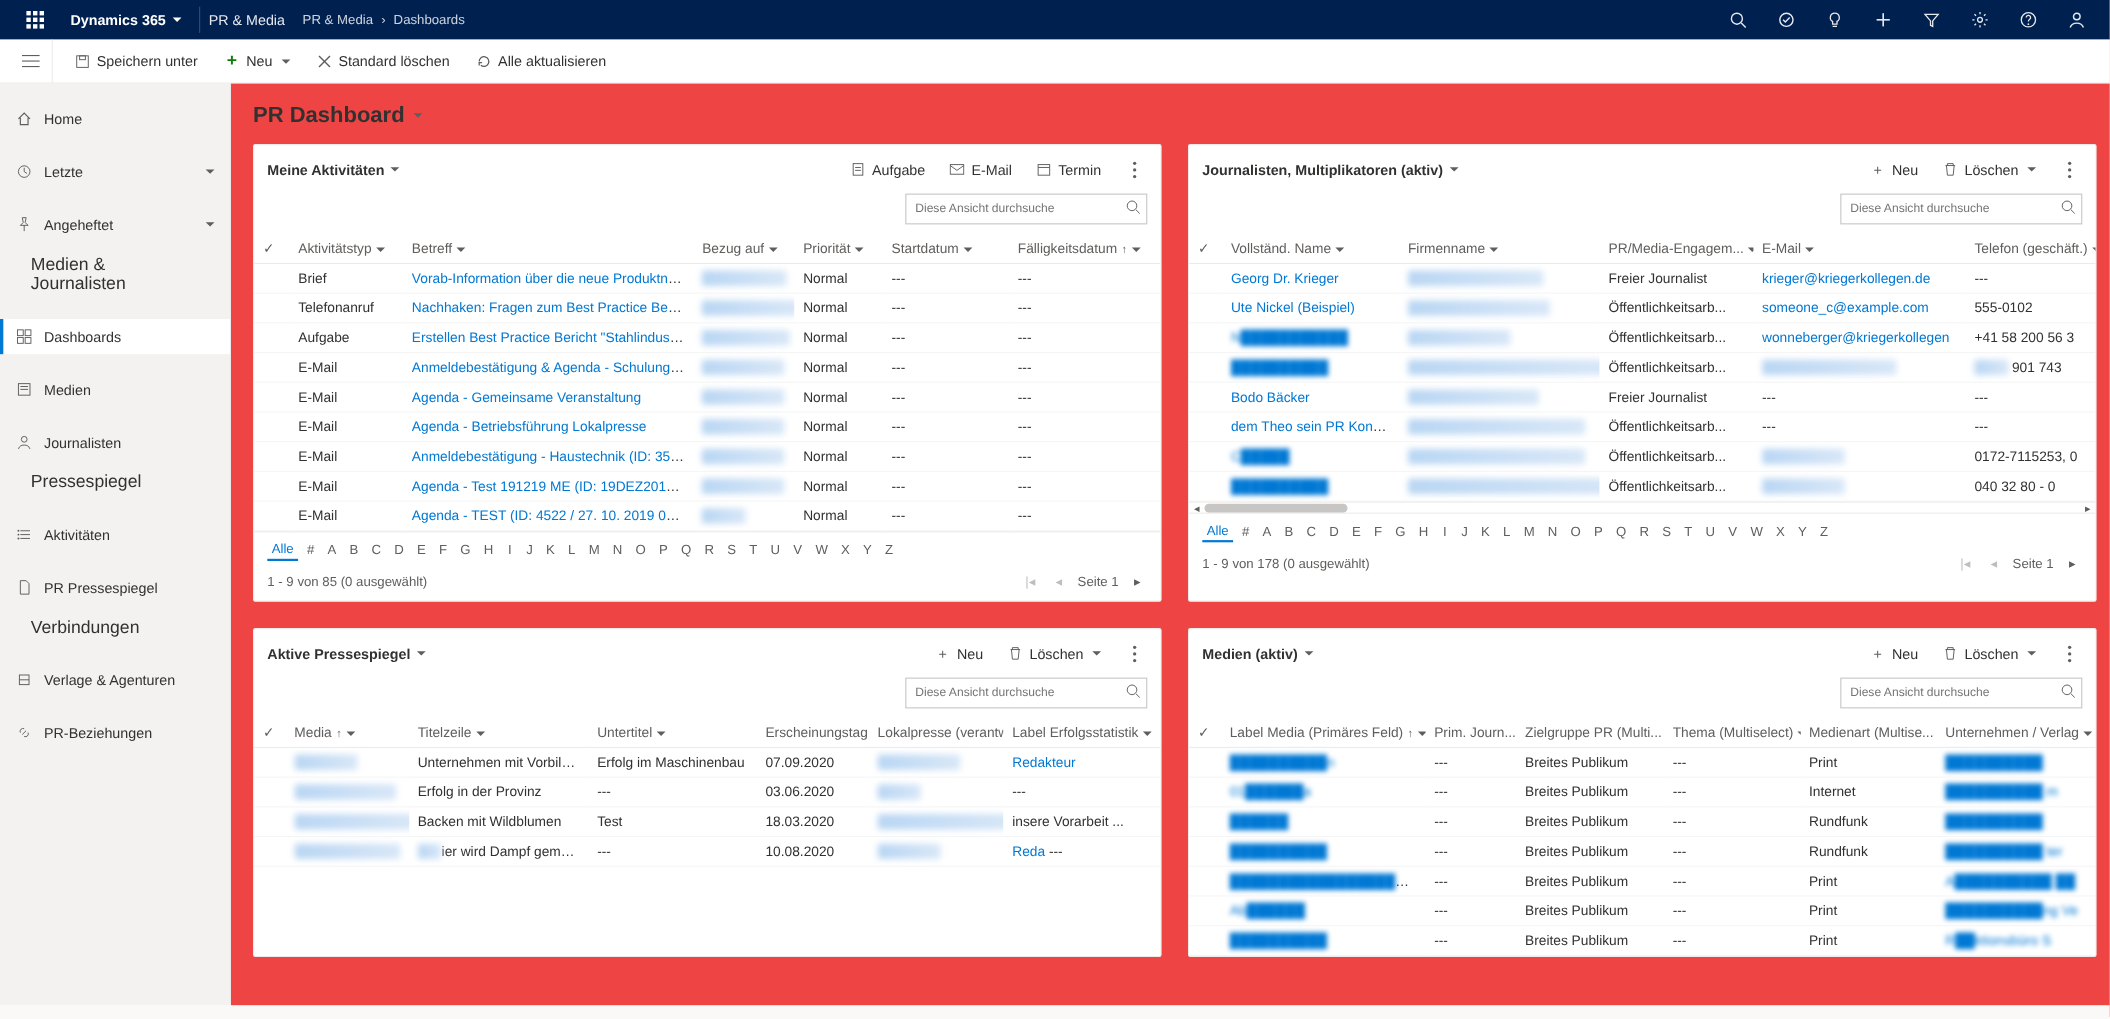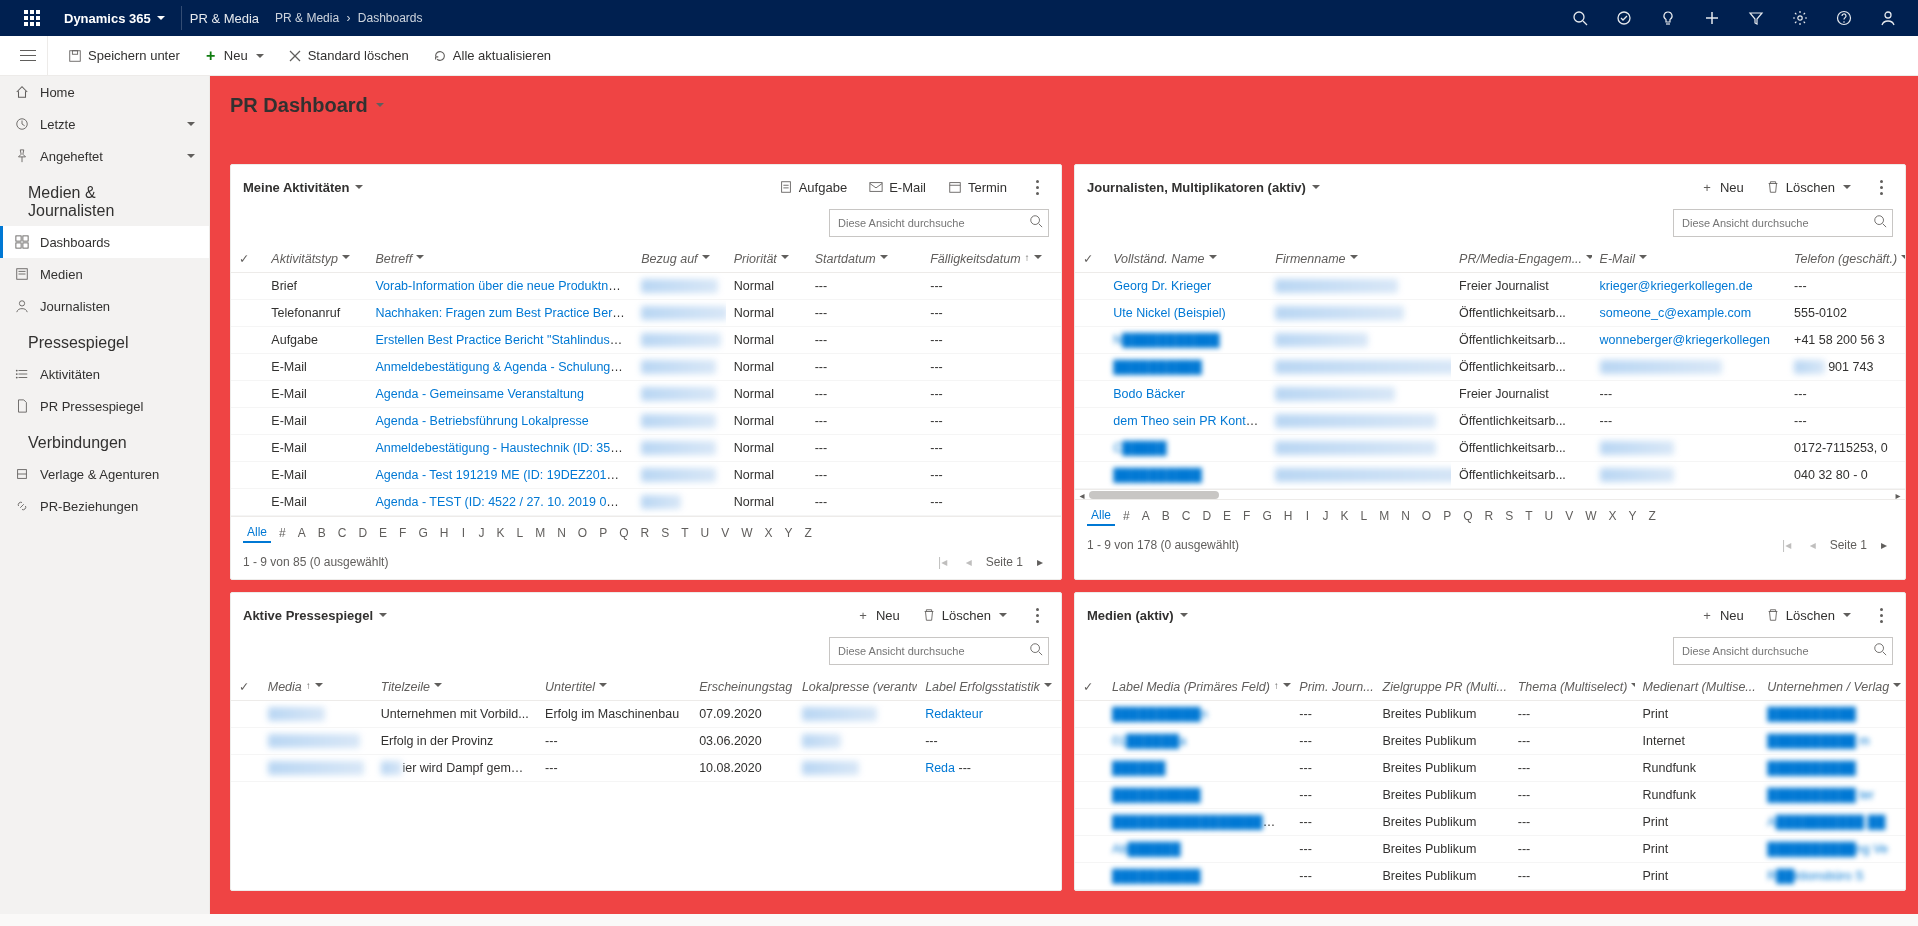--- a/index.html
+++ b/index.html
@@ -30,33 +30,33 @@
 .cmdbtn { display:flex; align-items:center; gap:6px; padding:0 12px; height:40px; cursor:pointer; color:#323130; }
 .cmdicon { width:14px; height:14px; display:inline-flex; align-items:center; justify-content:center; }
 .cmdicon.plus { color:#107c10; font-weight:bold; font-size:16px; }
 .chev-sm { border:4px solid transparent; border-top-color:#605e5c; margin-top:4px; margin-left:2px; }
 
 
 .shell { display:flex; height:calc(100vh - 88px); }
 
 
 .sidebar { width:210px; background:#f3f2f1; border-right:1px solid #edebe9; overflow-y:auto; font-size:13px; }
-.navitem { display:flex; align-items:center; gap:10px; padding:8px 14px; cursor:pointer; color:#323130; position:relative; }
+.navitem { display:flex; align-items:center; gap:10px; padding:8px 14px; cursor:pointer; color:#323130; position:relative;margin-top:16px; }
 .navitem.active { background:#fff; }
 .navitem.active::before { content:""; position:absolute; left:0; top:0; bottom:0; width:3px; background:#0078d4; }
 .navitem .chev-r { margin-left:auto; }
 .navgroup-title { padding:12px 28px 6px; font-weight:400; color:#323130; font-size:16px; }
 .nav-icon { width:16px; height:16px; display:inline-flex; align-items:center; justify-content:center; color:#605e5c; }
 
 
 .main { flex:1; overflow:auto; padding:8px 12px 24px 20px; background:#ef4444; }
 .page-title-row { display:flex; align-items:center; gap:8px; padding:10px 0 14px 0; }
 .page-title { font-size:20px; font-weight:600; }
 
-.dash-grid { display:grid; grid-template-columns:1fr 1fr; gap:12px;margin-top:33px; }
+.dash-grid { display:grid; grid-template-columns:1fr 1fr; gap:24px; }
 
 
 .card { background:#fff; border:1px solid #edebe9; border-radius:2px; display:flex; flex-direction:column; min-height:0; }
 .card-header { display:flex; align-items:center; padding:10px 12px 6px 12px; gap:6px; }
 .card-title { font-weight:600; font-size:13px; }
 .card-header .spacer { flex:1; }
 .hdrbtn { display:flex; align-items:center; gap:6px; padding:4px 8px; cursor:pointer; color:#323130; border-radius:2px; }
 .hdrbtn .ic { width:14px; height:14px; display:inline-flex; align-items:center; justify-content:center; color:#605e5c; }
 .kebab { width:24px; height:24px; display:flex; align-items:center; justify-content:center; cursor:pointer; margin-left:4px; }
 .kebab span, .kebab span::before, .kebab span::after { content:""; width:3px; height:3px; background:#605e5c; border-radius:50%; display:block; position:relative; }
@@ -65,21 +65,21 @@
 
 .searchrow { display:flex; justify-content:flex-end; padding:4px 12px 8px; }
 .searchbox { position:relative; }
 .searchbox input { width:220px; height:28px; border:1px solid #c8c6c4; padding:2px 28px 2px 8px; font-size:11px; background:#fff; }
 .searchbox .mag { position:absolute; right:6px; top:5px; color:#605e5c; }
 
 
 .grid { font-size:12.5px; }
 .grid table { width:100%; border-collapse:collapse; table-layout:fixed; }
 .grid th { text-align:left; font-weight:400; color:#605e5c; padding:6px 8px; border-bottom:1px solid #edebe9; white-space:nowrap; overflow:hidden; text-overflow:ellipsis; }
-.grid th .hdrwrap { display:flex; align-items:flex-start; gap:4px;font-style:italic; }
+.grid th .hdrwrap { display:flex; align-items:flex-end; gap:4px; }
 .grid td { padding:6px 8px; border-bottom:1px solid #f5f5f5; white-space:nowrap; overflow:hidden; text-overflow:ellipsis; vertical-align:middle; }
 .chkcol { width:28px; text-align:center; }
 .sort-up { font-size:10px; color:#605e5c; }
 
 .blurred { filter: blur(3px); display:inline-block; background:linear-gradient(90deg,#b9d6f3,#d8e7f7); color:transparent; border-radius:2px; padding:0 2px; user-select:none; }
 .blurredtxt { filter: blur(2.5px); color:#0078d4; }
 
 
 .alpharow { display:flex; align-items:center; padding:6px 12px; border-top:1px solid #edebe9; gap:4px; font-size:12px; color:#605e5c; }
 .alpharow .alpha { padding:2px 4px; cursor:pointer; min-width:14px; text-align:center; }
@@ -787,20 +787,29 @@
       <td class="chkcol"></td>
       <td><span class="blurred">██████████</span></td>
       <td>Erfolg in der Provinz</td>
       <td>---</td>
       <td>03.06.2020</td>
       <td><span class="blurred">████</span></td>
       <td>---</td>
     </tr>
                 <tr>
       <td class="chkcol"></td>
+      <td><span class="blurred">████████████</span></td>
+      <td>Backen mit Wildblumen</td>
+      <td>Test</td>
+      <td>18.03.2020</td>
+      <td><span class="blurred">██████████████</span></td>
+      <td>insere Vorarbeit ...</td>
+    </tr>
+                <tr>
+      <td class="chkcol"></td>
       <td><span class="blurred">r██████████</span></td>
       <td><span class="blurred">██</span>ier wird Dampf gemacht</td>
       <td>---</td>
       <td>10.08.2020</td>
       <td><span class="blurred">██████</span></td>
       <td><a href="#">Reda</a> ---</td>
     </tr>
               </tbody>
             </table>
           </div>

